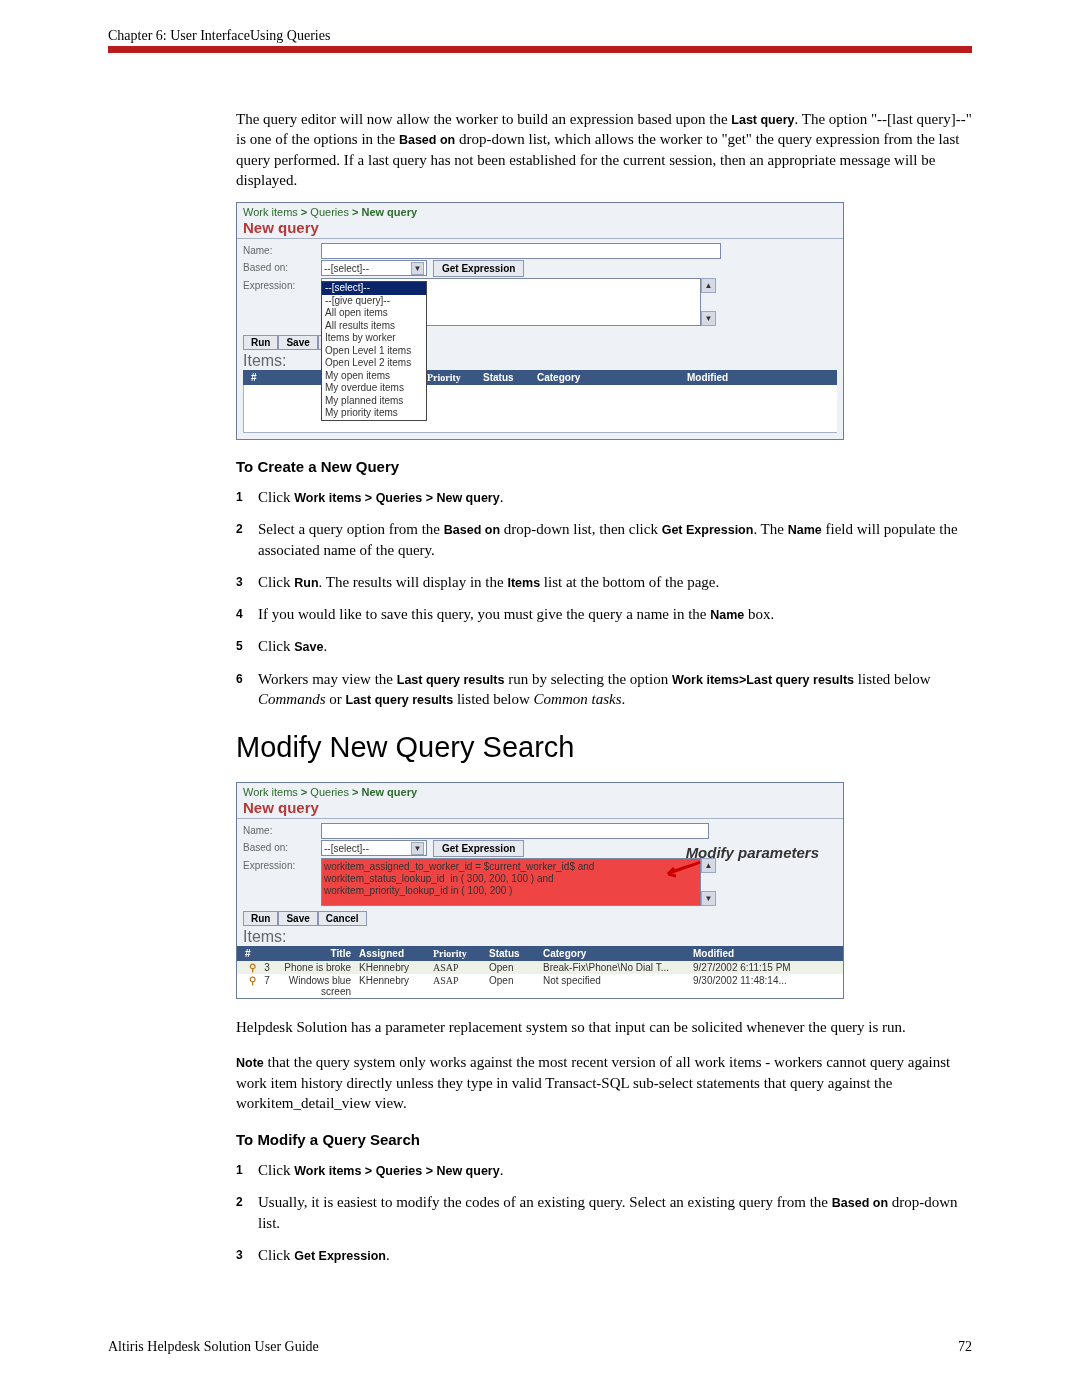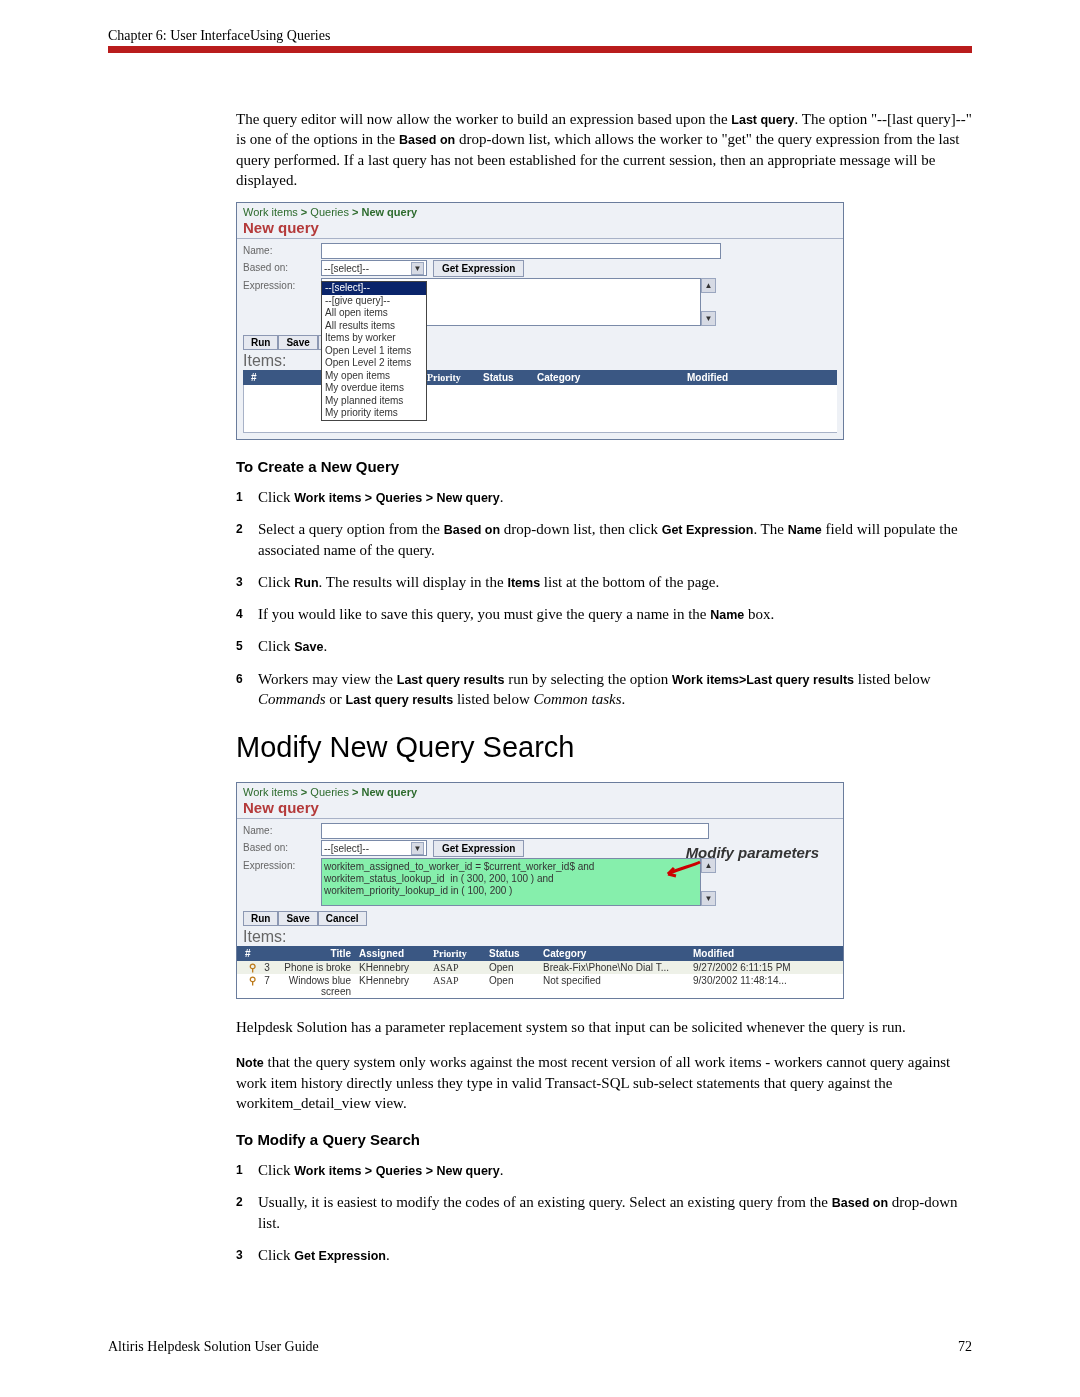--- a/index.html
+++ b/index.html
@@ -94,21 +94,21 @@
   .get-btn {
     font-size: 10px; font-weight: bold; padding: 1px 8px;
     background: #e6e9f0; border: 1px solid #8c98b3; margin-left: 6px;
     height: 17px;
   }
   .exp-box {
     background: #fff; border: 1px solid #7a8aa8;
     width: 380px; height: 48px; font-size: 10px; padding: 2px;
     line-height: 1.2;
   }
-  .exp-box.hl { background: #86efac; }
+  .exp-box.hl { background: #ef4444; }
   .scroll-stub {
     width: 15px; display: flex; flex-direction: column; justify-content: space-between;
     align-self: stretch;
   }
   .scroll-stub .sbtn { width:15px; height:15px; background:#d6dae4; border:1px solid #9aa6bf; font-size:8px; text-align:center; line-height:13px; }
   .btn-row { padding: 2px 6px; }
   .mini-btn { font-size:10px; font-weight:bold; padding:1px 7px; border:1px solid #8c98b3; background:#e6e9f0; margin-right:0; }
   .items-lbl { padding: 0 6px; color:#666; font-size:16px; }
   .grid-head {
     display:flex; background:#3a5783; color:#fff; font-size:10px; font-weight:bold;

